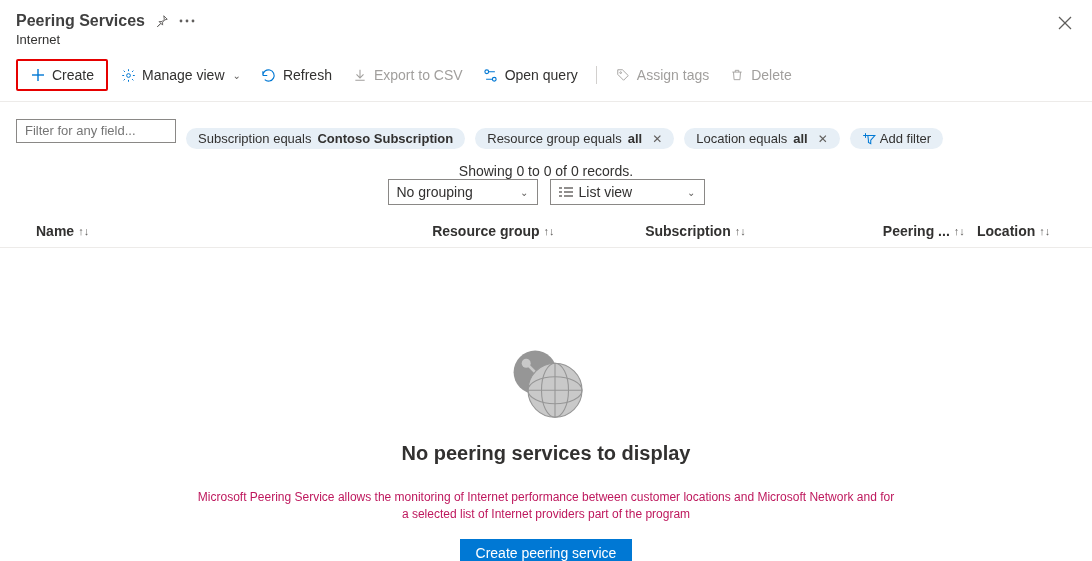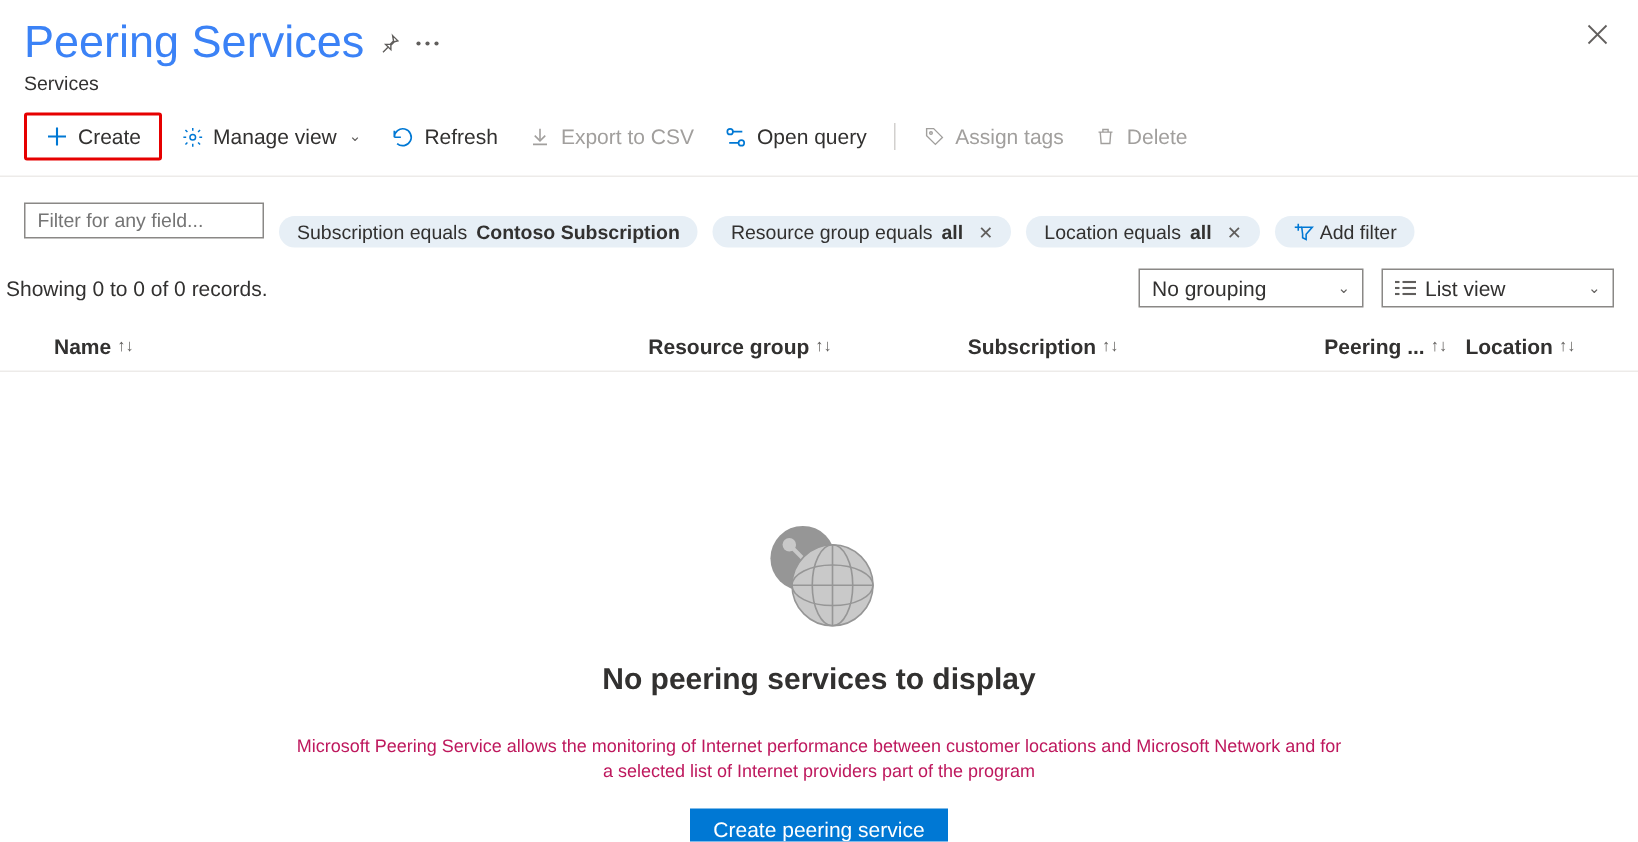--- a/index.html
+++ b/index.html
@@ -1,21 +1,21 @@
 <!DOCTYPE html>
 <html><head>
 <meta charset="utf-8">
 <style>
   * { box-sizing: border-box; margin: 0; padding: 0; font-family: "Segoe UI", -apple-system, sans-serif; }
   body { background: #fff; color: #323130; width: 1092px; height: 561px; overflow: hidden; position: relative; }
   
   .header { padding: 12px 16px 4px 16px; display: flex; align-items: flex-start; justify-content: space-between; }
   .header-left { display: flex; flex-direction: column; }
   .title-row { display: flex; align-items: center; gap: 10px; }
-  .page-title { font-size: 30px; font-weight: 400; color: #3b82f6; }
+  .page-title { font-size: 16px; font-weight: 700; color: #404040; }
   .pin-icon, .more-icon { color: #605e5c; cursor: pointer; font-size: 14px; }
   .close-icon { font-size: 18px; color: #605e5c; cursor: pointer; padding: 4px; }
   .subtitle { font-size: 13px; color: #323130; margin-top: 2px; }
 
   .toolbar { display: flex; align-items: center; padding: 8px 16px; gap: 4px; }
   .tb-btn { display: inline-flex; align-items: center; gap: 6px; padding: 4px 8px; font-size: 14px; color: #323130; cursor: pointer; background: transparent; border: none; position: relative; }
   .tb-btn.disabled { color: #a19f9d; cursor: default; }
   .tb-btn .ico { width: 16px; height: 16px; display: inline-flex; align-items: center; justify-content: center; }
   .tb-btn.blue-ico .ico svg { stroke: #0078d4; }
   .divider-v { width: 1px; height: 18px; background: #d2d0ce; margin: 0 6px; }
@@ -24,21 +24,21 @@
   .hr { height: 1px; background: #edebe9; margin: 2px 0 10px 0; }
 
   .filter-row { display: flex; align-items: center; gap: 10px; padding: 0 16px; flex-wrap: wrap; }
   .filter-input { border: 1px solid #8a8886; padding: 3px 8px; width: 160px; font-size: 13px; height: 24px; }
   .pill { background: #e7eff6; border-radius: 14px; padding: 3px 12px; font-size: 13px; color: #323130; display: inline-flex; align-items: center; gap: 6px; cursor: pointer; margin-top: 16px; }
   .pill .bold { font-weight: 600; }
   .pill .x { font-size: 12px; color: #605e5c; cursor: pointer; margin-left: 4px; }
   .pill.add .ico svg { stroke: #0078d4; }
   .pill.add { gap: 4px; }
 
-  .status-row { display: flex; align-items: center; justify-content: space-between; padding: 14px 16px 10px 4px; }
+  .status-row { display: flex; align-items: center; justify-content: space-between; padding: 14px 16px 10px 16px; flex-direction: column; }
   .status-text { font-size: 14px; color: #323130; }
   .status-right { display: flex; gap: 12px; }
   .dropdown { border: 1px solid #8a8886; padding: 2px 8px; font-size: 14px; display: flex; align-items: center; justify-content: space-between; cursor: pointer; background: #fff; height: 26px; }
   .dropdown.grouping { width: 150px; }
   .dropdown.viewmode { width: 155px; gap: 6px; }
 
   .table-header { display: flex; align-items: center; padding: 8px 16px; border-bottom: 1px solid #edebe9; font-size: 14px; font-weight: 600; color: #323130; }
   .col { display: flex; align-items: center; gap: 4px; }
   .col.name { width: 420px; padding-left: 20px; }
   .col.rg { width: 215px; }
@@ -69,21 +69,21 @@
           </svg>
       </span>
       <span class="more-icon">
         <svg width="16" height="4" viewBox="0 0 16 4">
             <circle cx="2" cy="2" r="1.4" fill="#605e5c"></circle>
             <circle cx="8" cy="2" r="1.4" fill="#605e5c"></circle>
             <circle cx="14" cy="2" r="1.4" fill="#605e5c"></circle>
           </svg>
       </span>
     </div>
-    <span class="subtitle">Services</span>
+    <span class="subtitle">Internet</span>
   </div>
   <span class="close-icon">
     <svg width="14" height="14" viewBox="0 0 14 14" stroke="#605e5c" stroke-width="1.2">
         <line x1="1" y1="1" x2="13" y2="13"></line>
         <line x1="13" y1="1" x2="1" y2="13"></line>
       </svg>
   </span>
 </div>
 
 <div class="toolbar">

